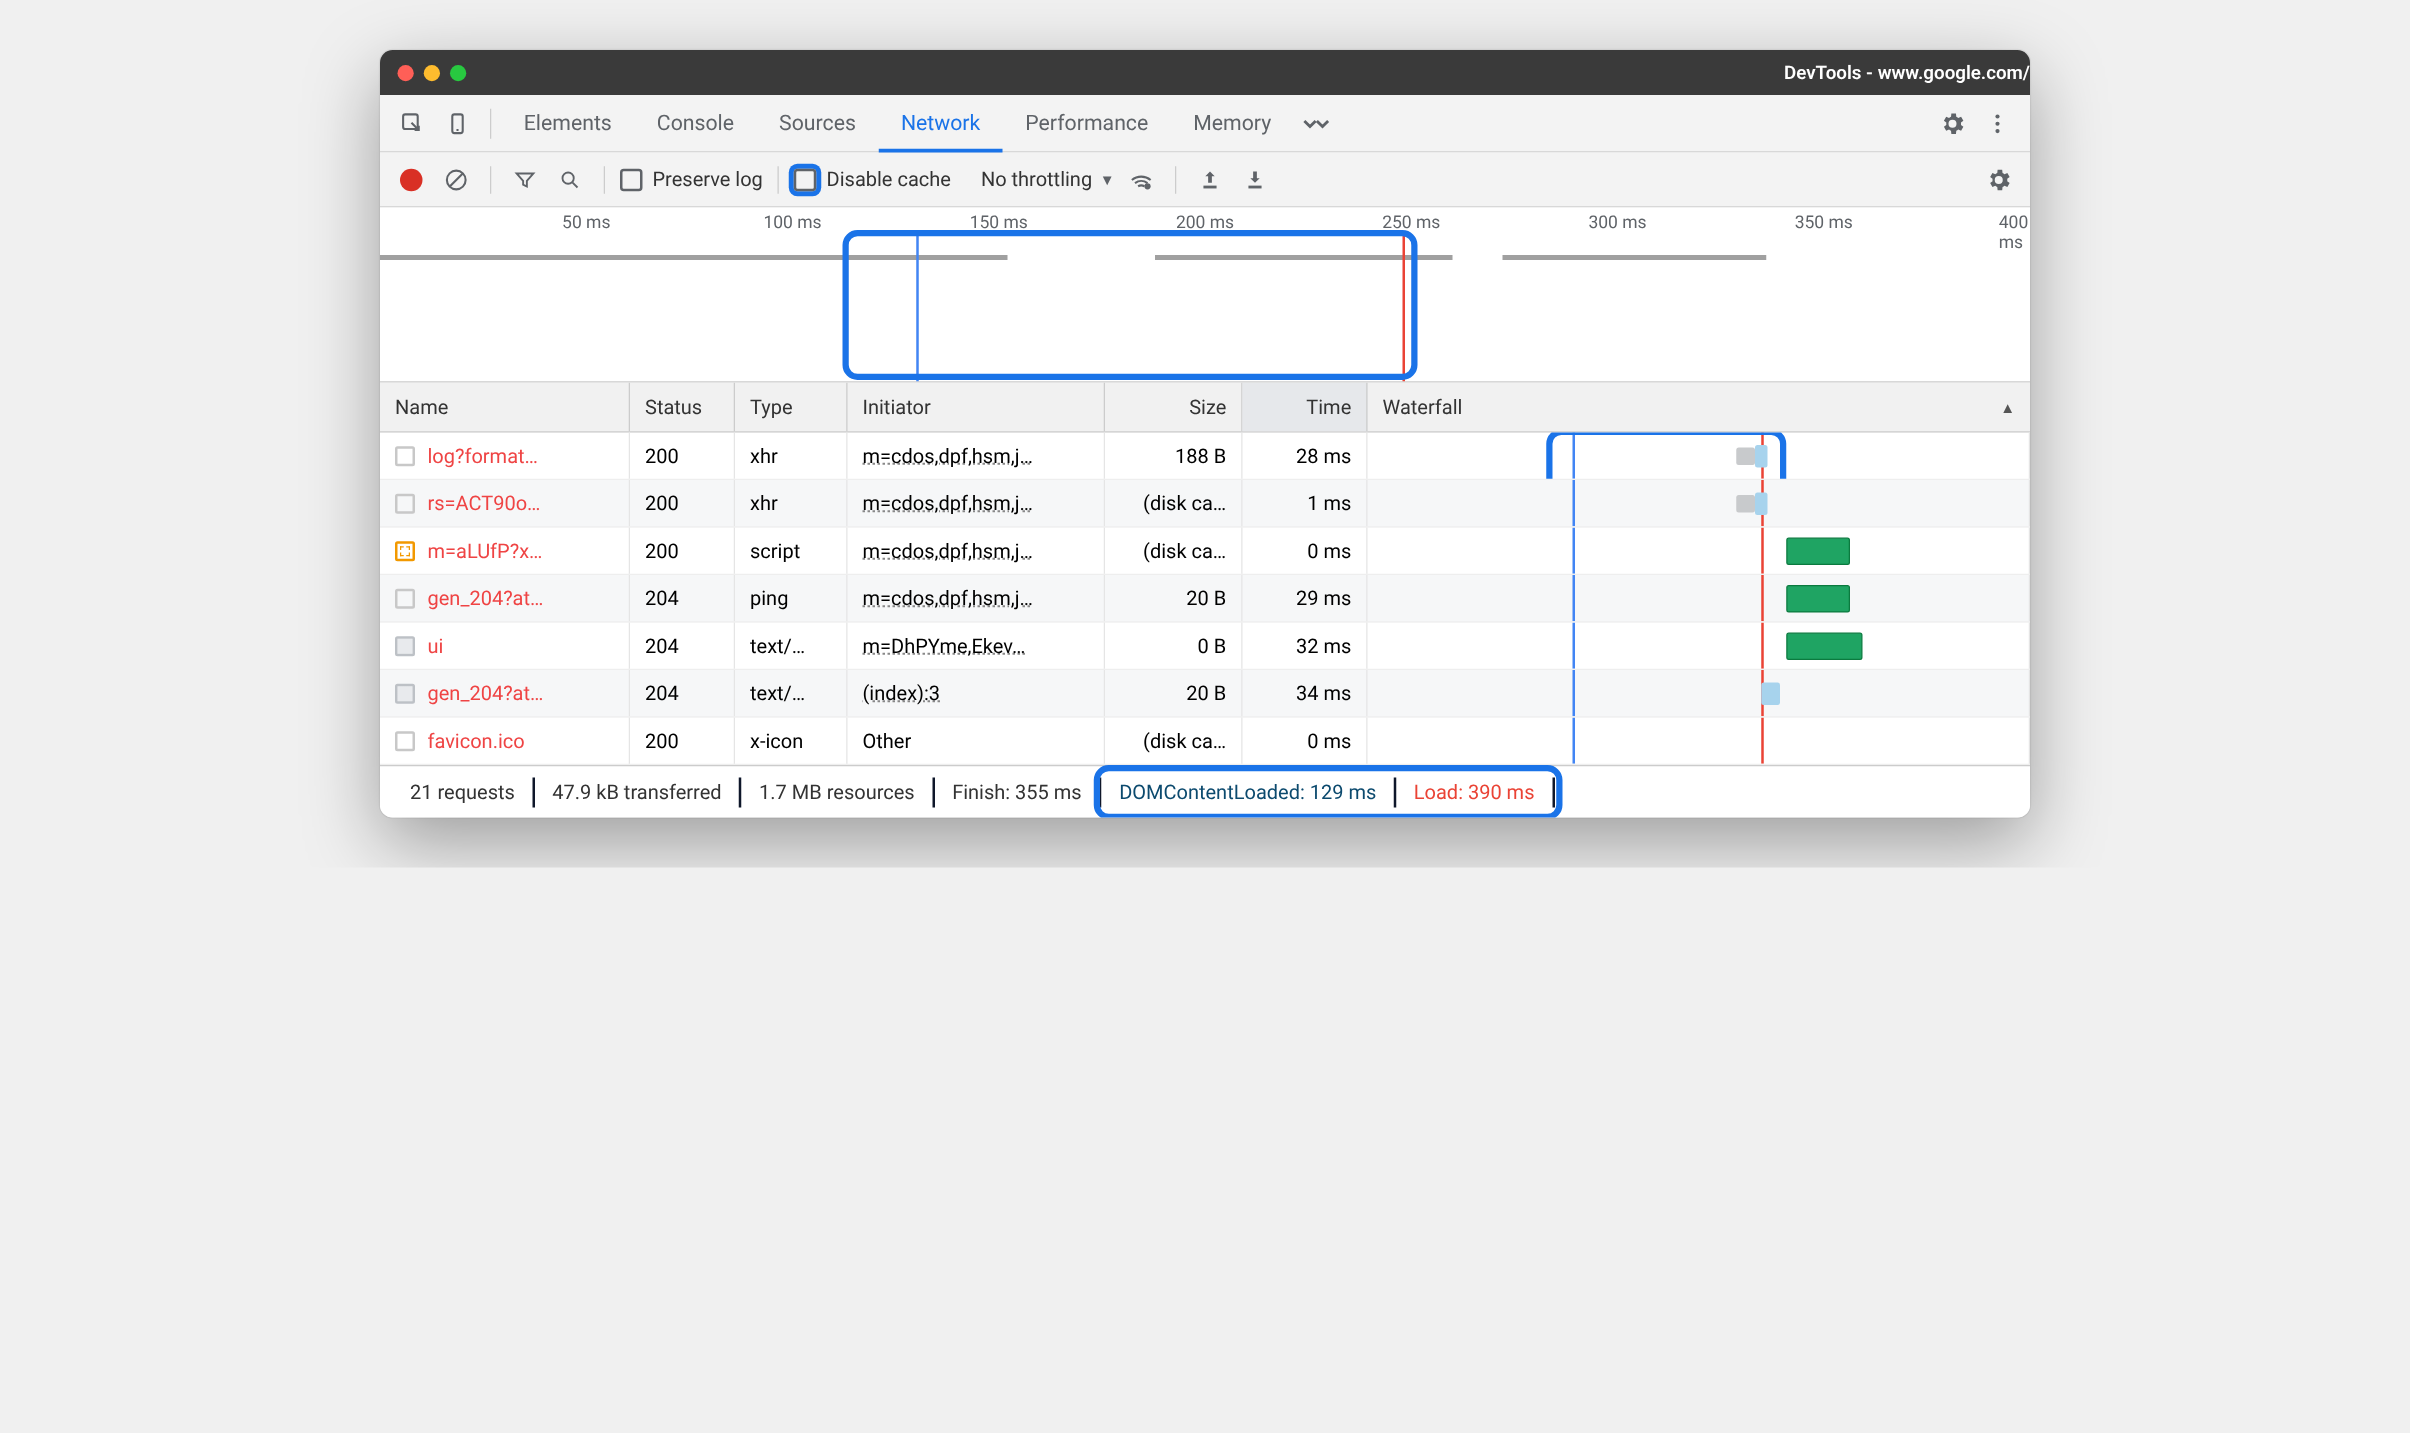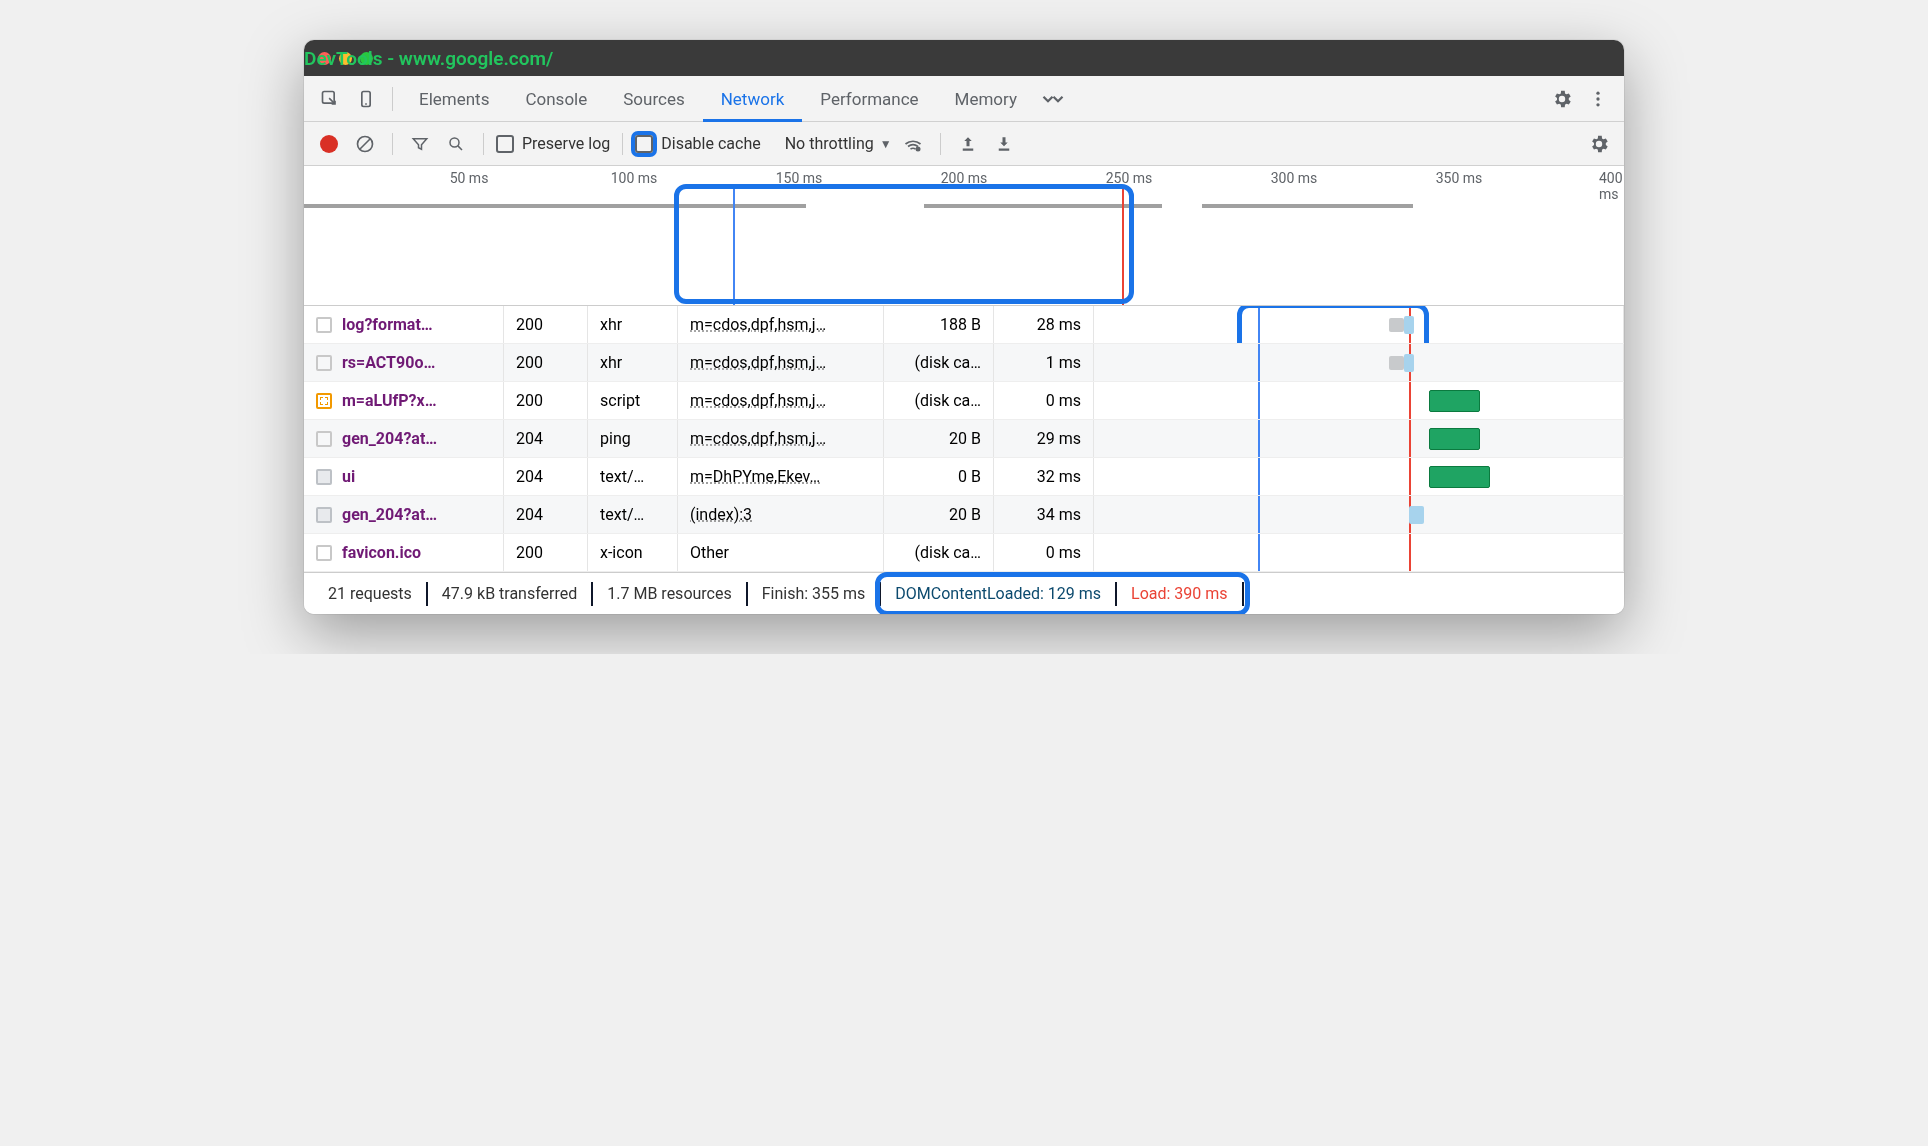--- a/index.html
+++ b/index.html
@@ -26,22 +26,22 @@
   padding: 0 14px;
   position: relative;
 }
 .traffic { display: flex; gap: 8px; }
 .traffic-dot { width: 13px; height: 13px; border-radius: 50%; }
 .dot-red { background: #ff5f57; }
 .dot-yellow { background: #febc2e; }
 .dot-green { background: #28c840; }
 .titlebar-title {
   position: absolute; left: 0; right: 0;
-  text-align: left; color: #22c55e;
-  font-size: 19px; font-weight: 600;
+  text-align: right; color: #ffffff;
+  font-size: 15px; font-weight: 600;
   pointer-events: none;
 }
 .tabbar {
   display: flex; align-items: center;
   border-bottom: 1px solid #d0d0d0;
   background: #f3f3f3;
   height: 46px;
   padding: 0 8px;
 }
 .tab-icon {
@@ -115,21 +115,21 @@
   font-size:16px; border-bottom:1px solid #eee;
   font-variant-numeric: tabular-nums;
 }
 .row:nth-child(even){ background:#f6f7f8; }
 .row .col { border-right:1px solid #e5e5e5; }
 .row .col.time { background:transparent; }
 .icon-box { width:16px; height:16px; border:2px solid #c8c8c8; margin-right:10px; flex-shrink:0; border-radius:2px;}
 .icon-box.orange { border-color:#f29900; position:relative;}
 .icon-box.orange::after{content:"";position:absolute;inset:2px;border:1px dashed #f29900;}
 .icon-box.doc { border-color:#bdc1c6; position:relative; background:linear-gradient(#e8eaed,#e8eaed);}
-.name-text { white-space:nowrap; overflow:hidden; text-overflow:ellipsis; color:#701a75;font-weight:bold;}
+.name-text { white-space:nowrap; overflow:hidden; text-overflow:ellipsis; color:#ef4444;}
 .underline { text-decoration: underline dotted #888; }
 
 .waterfall-area { position:relative; height:100%; width:100%; }
 .wf-vline { position:absolute; top:-0px; bottom:-0px; width:2px;}
 .wf-vline.blue{ background:#4285f4; left:30%; }
 .wf-vline.red{ background:#ea4335; left:60%; }
 .wf-bar { position:absolute; height:14px; top:50%; transform:translateY(-50%); border-radius:2px;}
 .wf-bar.green{ background:#1fa463; border:1px solid #0b7a3f;}
 .wf-bar.lightblue{ background:#a7d3ed;}
 .wf-bar.gray{ background:#c8cacc;}
@@ -283,20 +283,32 @@
     <div class="overview-bar">
       <div class="overview-seg" style="left:0;width:38%"></div>
       <div class="overview-seg" style="left:47%;width:18%"></div>
       <div class="overview-seg" style="left:68%;width:16%"></div>
     </div>
     <div class="vline blue" style="left:32.5%"></div>
     <div class="vline red" style="left:62%"></div>
     <div class="highlight-box overview-highlight"></div>
   </div>
 
+  <div class="headers">
+    <div class="col name">Name</div>
+    <div class="col status">Status</div>
+    <div class="col type">Type</div>
+    <div class="col initiator">Initiator</div>
+    <div class="col size">Size</div>
+    <div class="col time">Time</div>
+    <div class="col waterfall">
+      <span>Waterfall</span>
+      <span class="sort-arrow">▲</span>
+    </div>
+  </div>
 
   <div class="rows" style="position:relative;">
     <div class="row">
       <div class="col name">
           <span class="icon-box"></span>
           <span class="name-text">log?format…</span>
         </div>
       <div class="col status">200</div>
       <div class="col type">xhr</div>
       <div class="col initiator">

